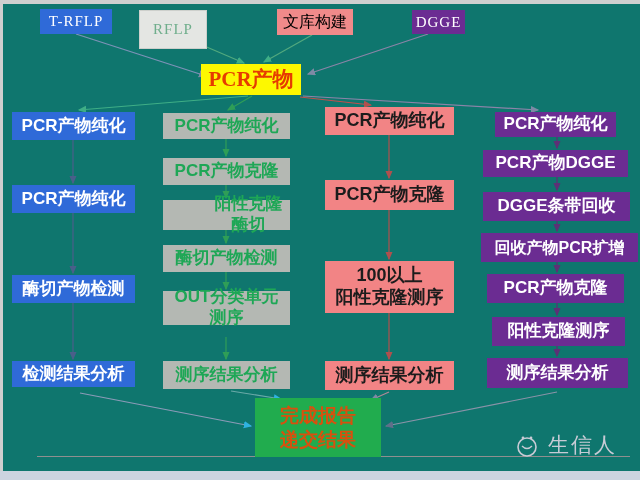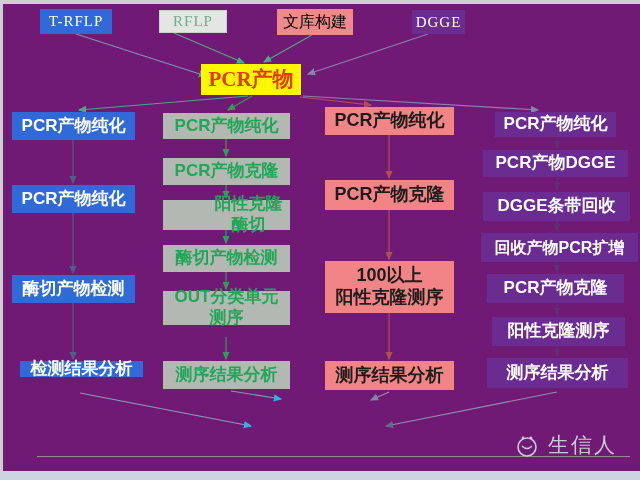--- a/index.html
+++ b/index.html
@@ -1,16 +1,16 @@
 <!DOCTYPE html>
 <html><head>
 <meta charset="utf-8">
 <style>
   html,body{margin:0;padding:0;background:#fff;}
-  .stage{position:relative;width:640px;height:480px;background:#701a75;overflow:hidden;
+  .stage{position:relative;width:640px;height:480px;background:#0f766e;overflow:hidden;
          font-family:"Liberation Sans",sans-serif;}
   .edge-top{position:absolute;left:0;top:0;width:640px;height:4px;background:#cfcfcf;}
   .edge-left{position:absolute;left:0;top:0;width:3px;height:472px;background:#cfcfcf;}
   .edge-bottom{position:absolute;left:0;top:471px;width:640px;height:9px;background:#ccd4e0;}
   svg.wires{position:absolute;left:0;top:0;z-index:1;}
   .box{position:absolute;z-index:2;display:flex;align-items:center;justify-content:center;
        text-align:center;white-space:pre-line;line-height:1.22;box-sizing:border-box;}
   .b-blue{background:#2f6ad8;color:#ffffff;font-weight:bold;font-size:17px;}
   .b-gray{background:#b4b8b3;color:#1ea756;font-weight:bold;font-size:17px;}
   .b-pink{background:#f28485;color:#1c1c1c;font-weight:bold;font-size:17px;}
@@ -99,30 +99,30 @@
       <line x1="557" y1="346" x2="557" y2="356" stroke="#5d3076" marker-end="url(#m-purple)"></line>
 
       <line x1="80" y1="393" x2="251" y2="426" stroke="#8b9bb8" marker-end="url(#m-cyan)"></line>
       <line x1="231" y1="391" x2="281" y2="399" stroke="#6aa9a8" marker-end="url(#m-cyan)"></line>
       <line x1="389" y1="392" x2="371" y2="400" stroke="#b08898" marker-end="url(#m-gray)"></line>
       <line x1="557" y1="392" x2="386" y2="426" stroke="#8a93a8" marker-end="url(#m-slate)"></line>
     </g>
   </svg>
 
   <div class="box b-blue t-serif t-rflp-top" style="left:40px;top:9px;width:72px;height:25px;">T-RFLP</div>
-  <div class="box rflp-top t-serif" style="left:139px;top:10px;width:68px;height:23px;margin-left:20px;">RFLP</div>
+  <div class="box rflp-top t-serif" style="left:139px;top:10px;width:68px;height:39px;">RFLP</div>
   <div class="box b-purple t-serif t-rflp-top" style="left:412px;top:10px;width:53px;height:24px;">DGGE</div>
   <div class="box pink-top" style="left:277px;top:9px;width:76px;height:26px;">文库构建</div>
 
   <div class="box b-yellow" style="left:201px;top:64px;width:100px;height:31px;">PCR产物</div>
 
   <div class="box b-blue" style="left:12px;top:112px;width:123px;height:28px;">PCR产物纯化</div>
   <div class="box b-blue" style="left:12px;top:185px;width:123px;height:28px;">PCR产物纯化</div>
   <div class="box b-blue" style="left:12px;top:275px;width:123px;height:28px;">酶切产物检测</div>
-  <div class="box b-blue" style="left:20px;top:361px;width:123px;height:16px;">检测结果分析</div>
+  <div class="box b-blue" style="left:12px;top:361px;width:123px;height:26px;">检测结果分析</div>
 
   <div class="box b-gray" style="left:163px;top:113px;width:127px;height:26px;">PCR产物纯化</div>
   <div class="box b-gray" style="left:163px;top:158px;width:127px;height:27px;">PCR产物克隆</div>
   <div class="box b-gray" style="left:163px;top:200px;width:127px;height:30px;padding-left:44px;">阳性克隆酶切</div>
   <div class="box b-gray" style="left:163px;top:245px;width:127px;height:27px;">酶切产物检测</div>
   <div class="box b-gray" style="left:163px;top:291px;width:127px;height:34px;">OUT分类单元
 测序</div>
   <div class="box b-gray" style="left:163px;top:361px;width:127px;height:28px;">测序结果分析</div>
 
   <div class="box b-pink" style="left:325px;top:107px;width:129px;height:28px;font-size:18px;">PCR产物纯化</div>
@@ -132,20 +132,22 @@
   <div class="box b-pink" style="left:325px;top:361px;width:129px;height:29px;font-size:18px;">测序结果分析</div>
 
   <div class="box b-purple" style="left:495px;top:112px;width:121px;height:25px;">PCR产物纯化</div>
   <div class="box b-purple" style="left:483px;top:150px;width:145px;height:27px;">PCR产物DGGE</div>
   <div class="box b-purple" style="left:483px;top:192px;width:147px;height:29px;">DGGE条带回收</div>
   <div class="box b-purple" style="left:481px;top:233px;width:157px;height:29px;font-size:16px;">回收产物PCR扩增</div>
   <div class="box b-purple" style="left:487px;top:274px;width:137px;height:29px;">PCR产物克隆</div>
   <div class="box b-purple" style="left:492px;top:317px;width:133px;height:29px;">阳性克隆测序</div>
   <div class="box b-purple" style="left:487px;top:358px;width:141px;height:30px;">测序结果分析</div>
 
+  <div class="box b-green" style="left:255px;top:398px;width:126px;height:59px;">完成报告
+递交结果</div>
 
   <div class="hline"></div>
 
   <div class="watermark">
     <svg width="30" height="30" viewBox="0 0 30 30">
       <circle cx="15" cy="17" r="9" fill="none" stroke="#c7cbd5" stroke-width="1.6"></circle>
       <path d="M10 16 q5 5 10 0" fill="none" stroke="#c7cbd5" stroke-width="1.4"></path>
       <circle cx="11" cy="8" r="1.4" fill="#c7cbd5"></circle>
       <circle cx="19" cy="8" r="1.4" fill="#c7cbd5"></circle>
     </svg>

